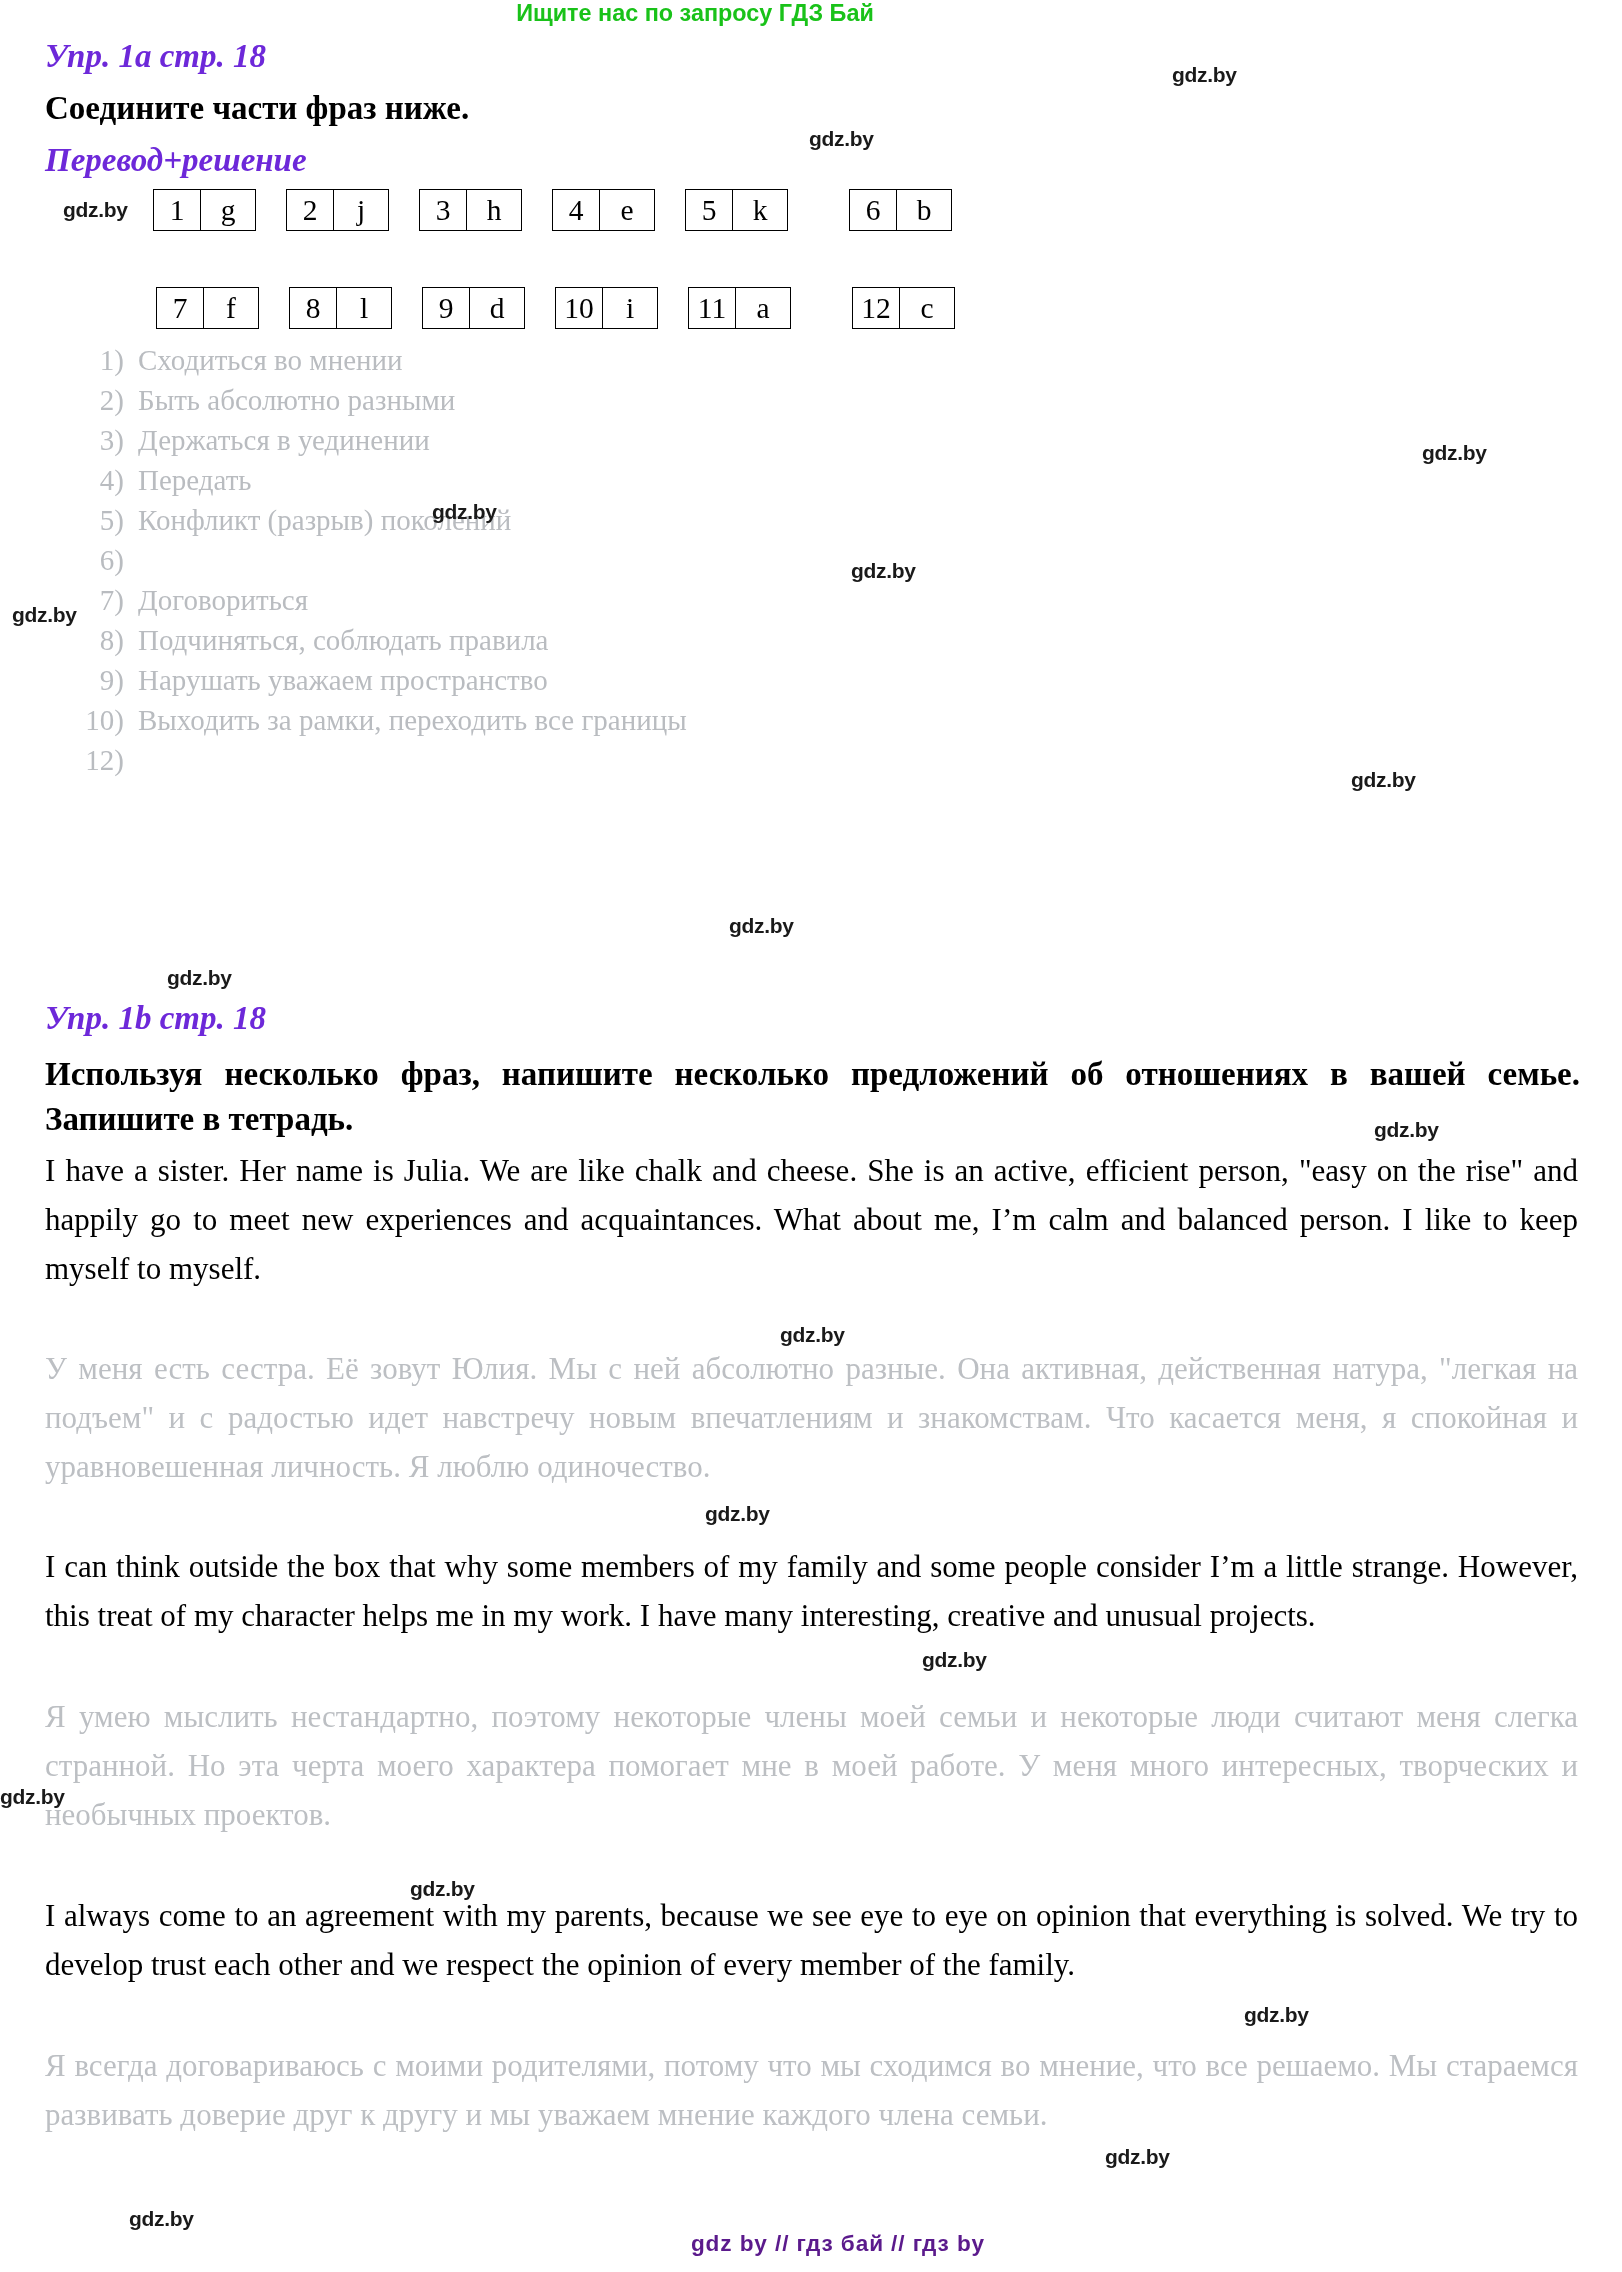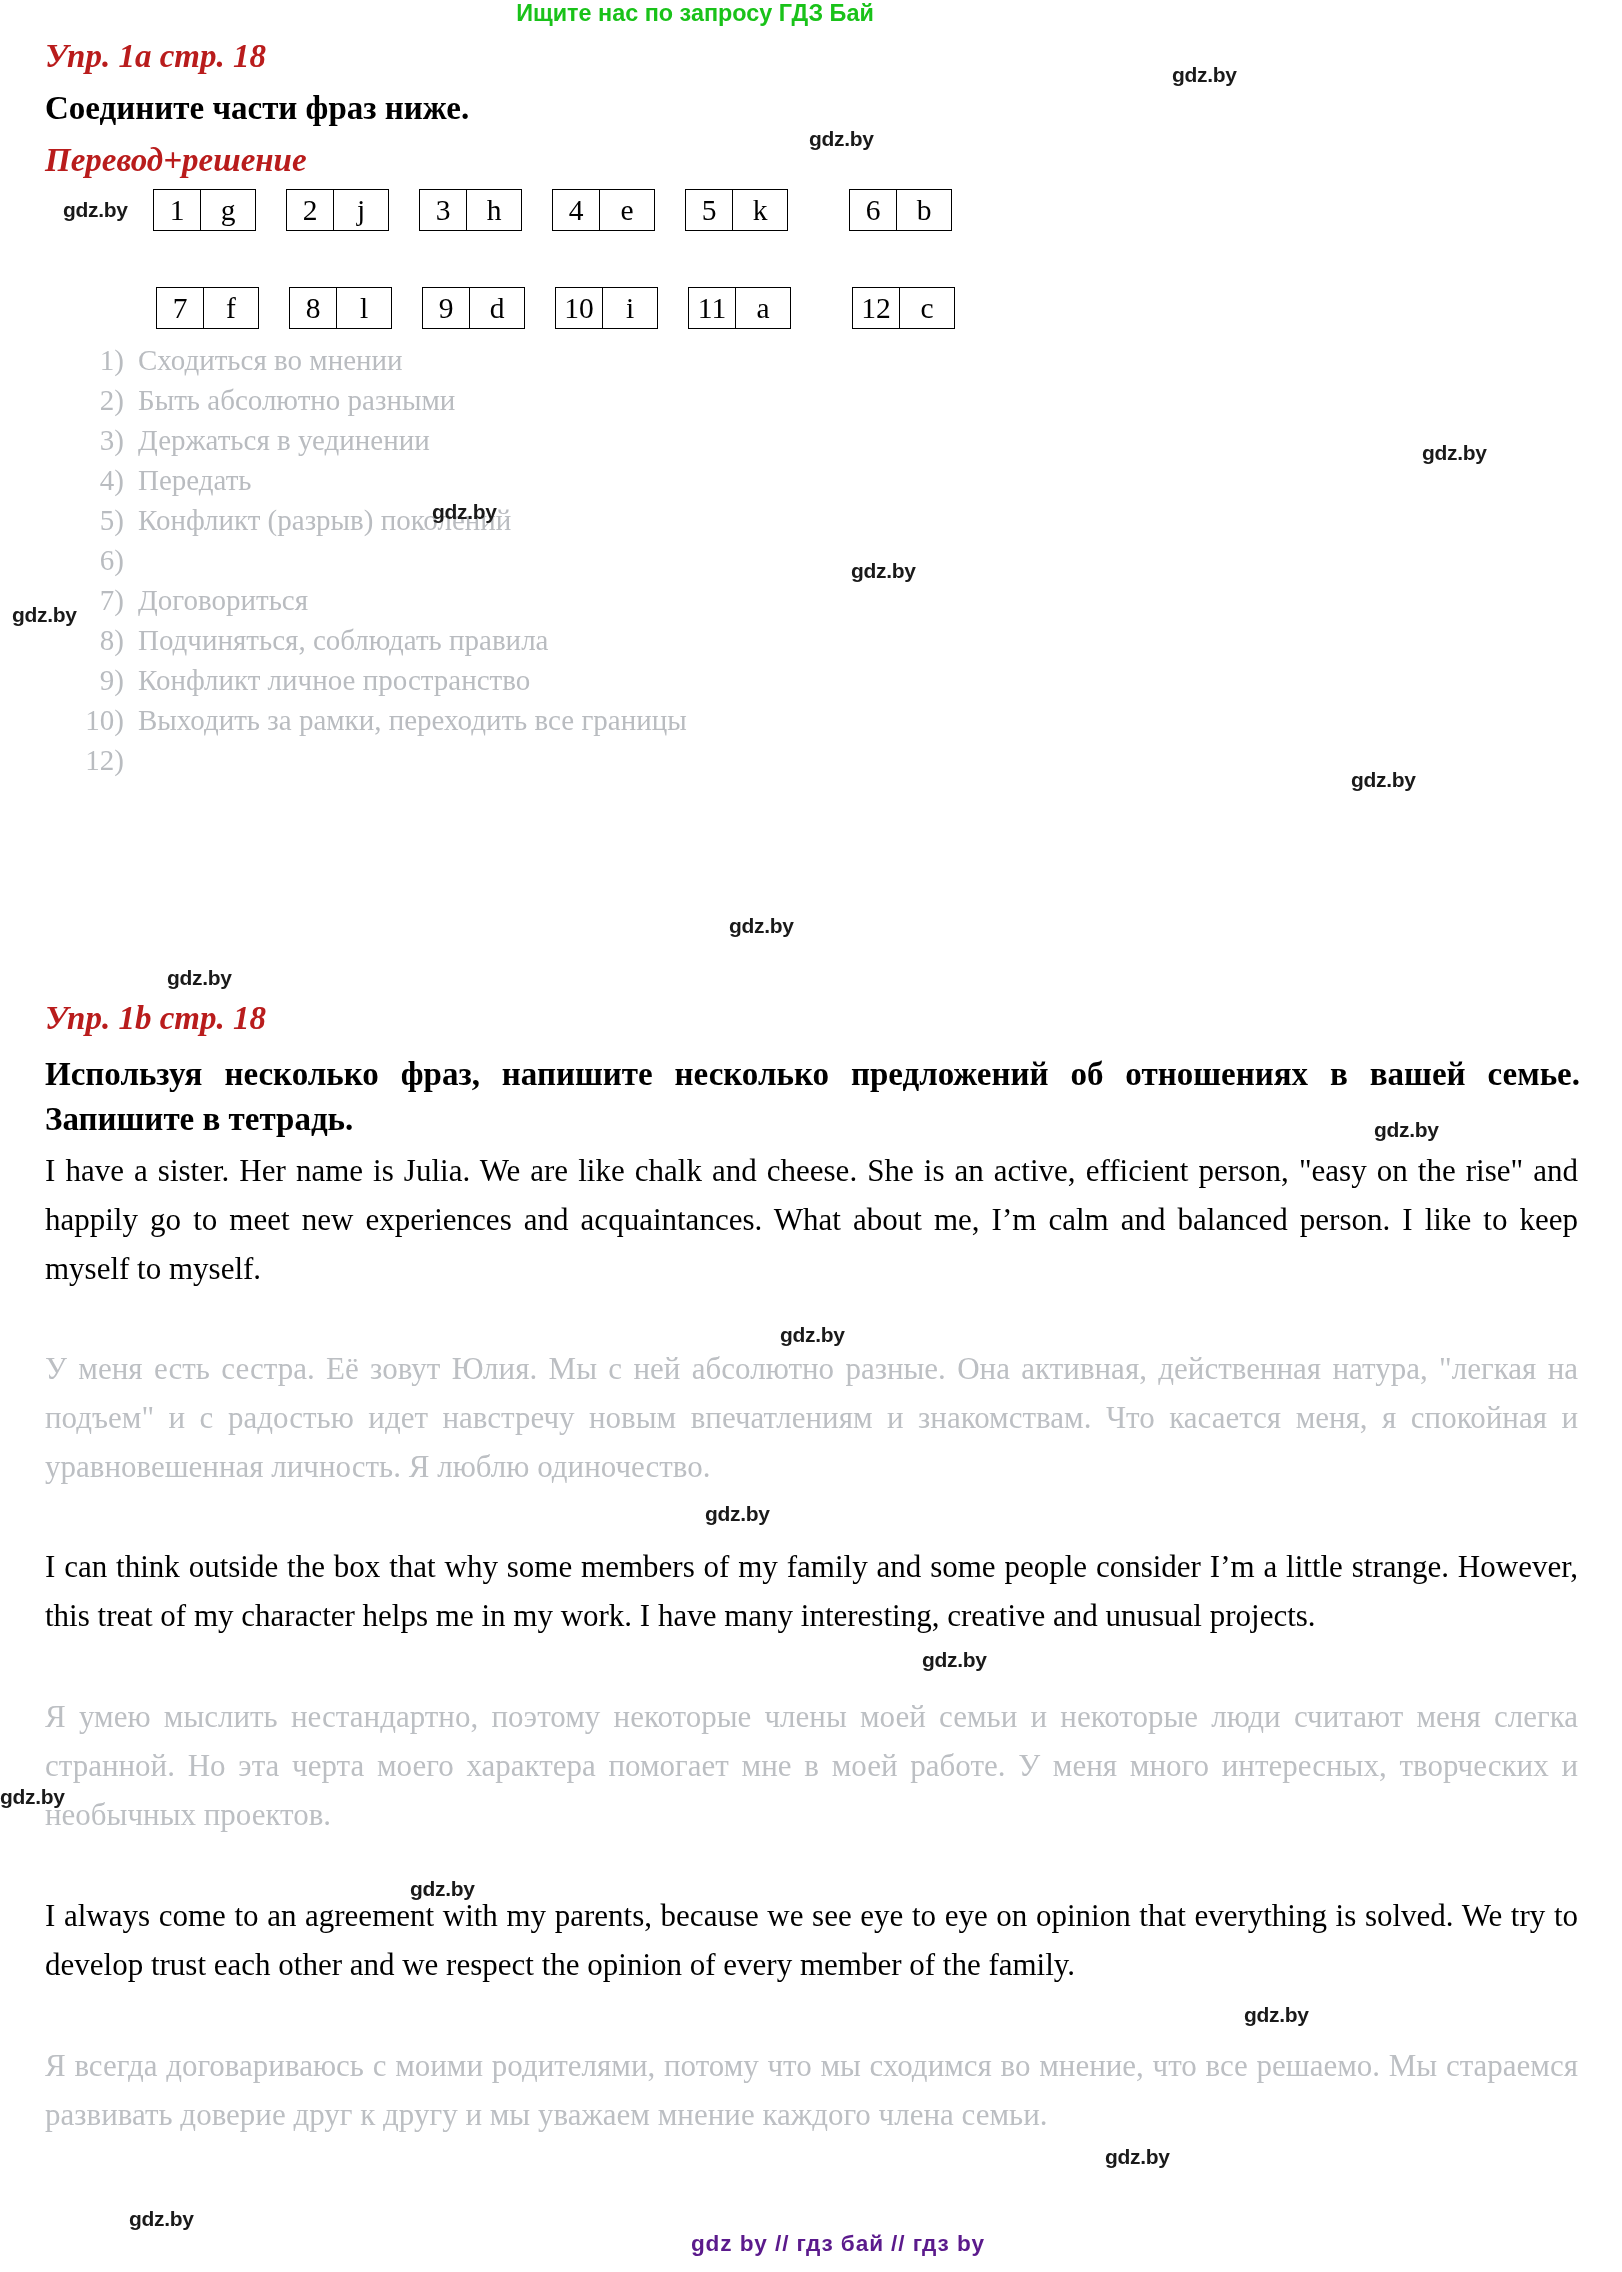--- a/index.html
+++ b/index.html
@@ -48,21 +48,21 @@
     letter-spacing: 0px;
   }
 
   
   .h-ital {
     position: absolute;
     font-family: "Liberation Serif", serif;
     font-style: italic;
     font-weight: 700;
     font-size: 33px;
-    color: #b91c1c;
+    color: #6d28d9;
     white-space: nowrap;
   }
   .h-bold {
     position: absolute;
     font-family: "Liberation Serif", serif;
     font-weight: 700;
     font-size: 33px;
     color: #000;
     white-space: nowrap;
   }
@@ -247,21 +247,21 @@
       <div class="li">
         <span class="idx">7)</span>
         <span class="txt">Договориться</span>
       </div>
       <div class="li">
         <span class="idx">8)</span>
         <span class="txt">Подчиняться, соблюдать правила</span>
       </div>
       <div class="li">
         <span class="idx">9)</span>
-        <span class="txt">Конфликт личное пространство</span>
+        <span class="txt">Нарушать уважаем пространство</span>
       </div>
       <div class="li">
         <span class="idx">10)</span>
         <span class="txt">Выходить за рамки, переходить все границы</span>
       </div>
       <div class="li">
         <span class="idx">12)</span>
       </div>
     </div>
 

